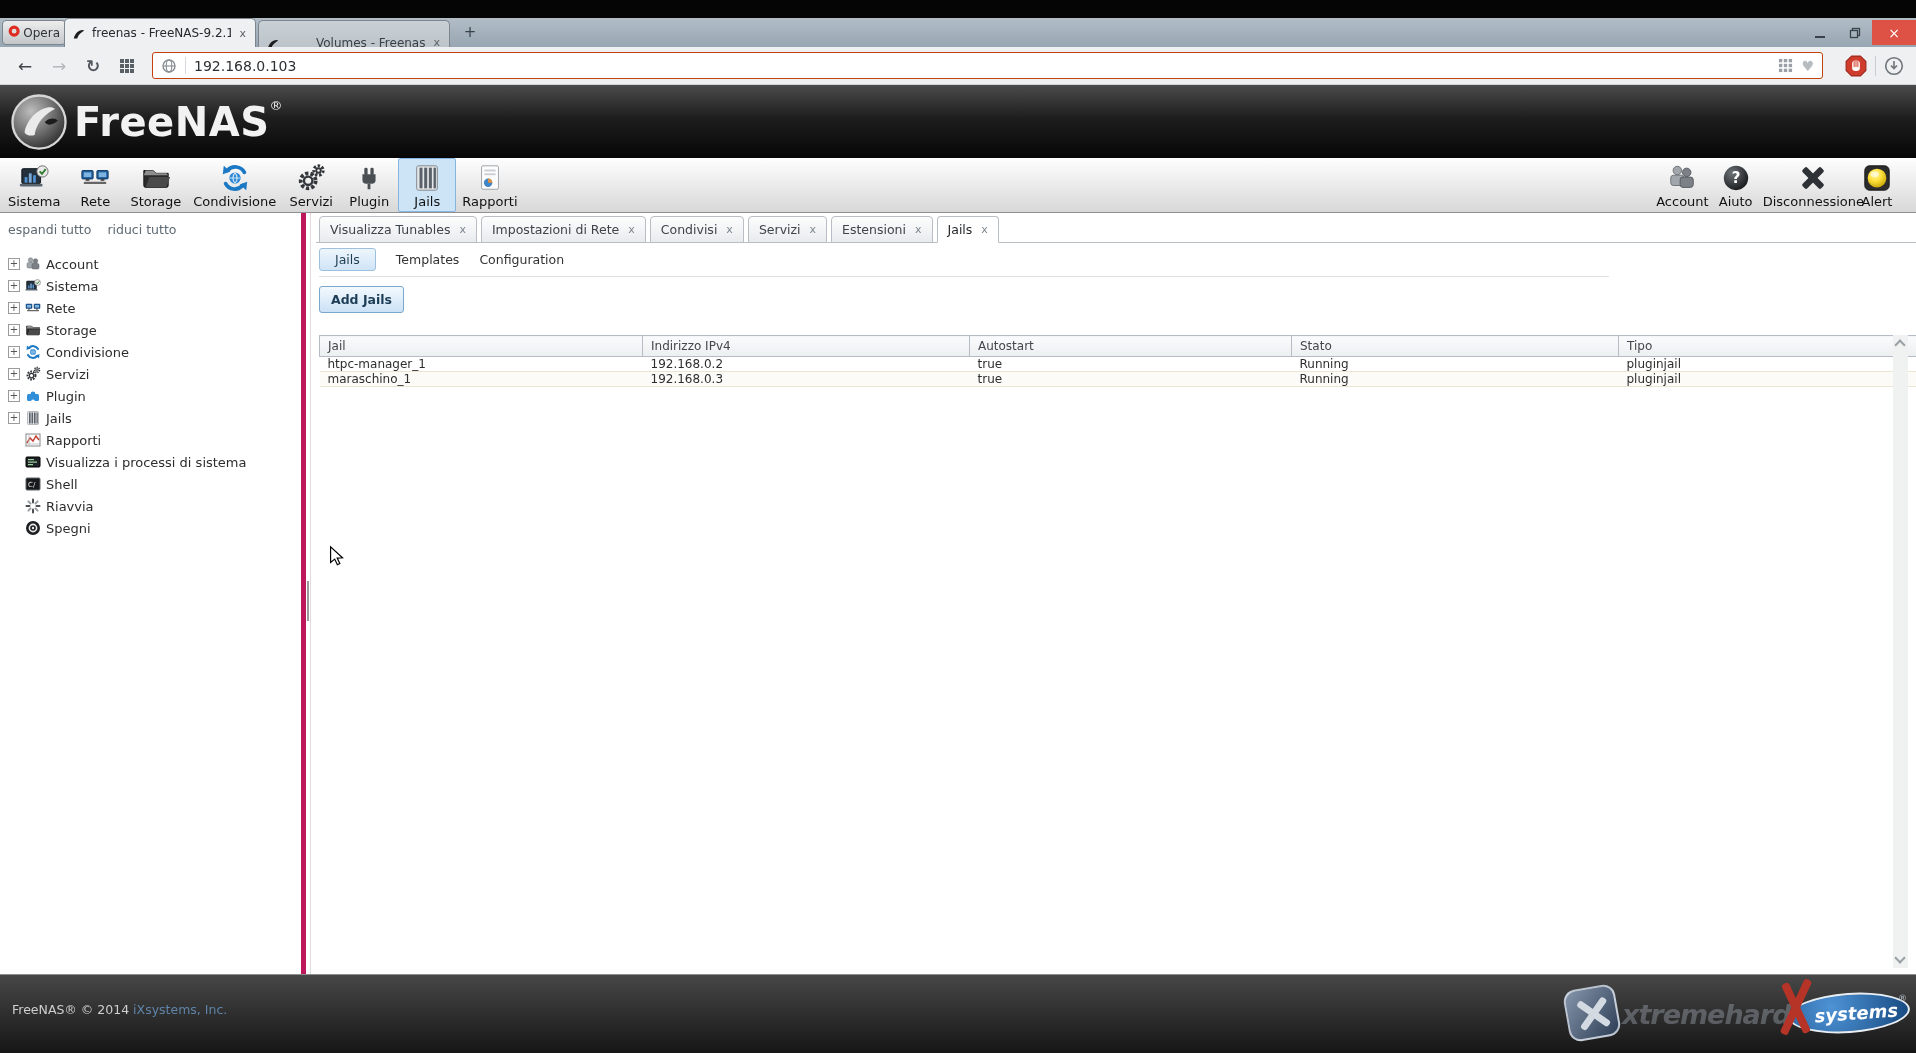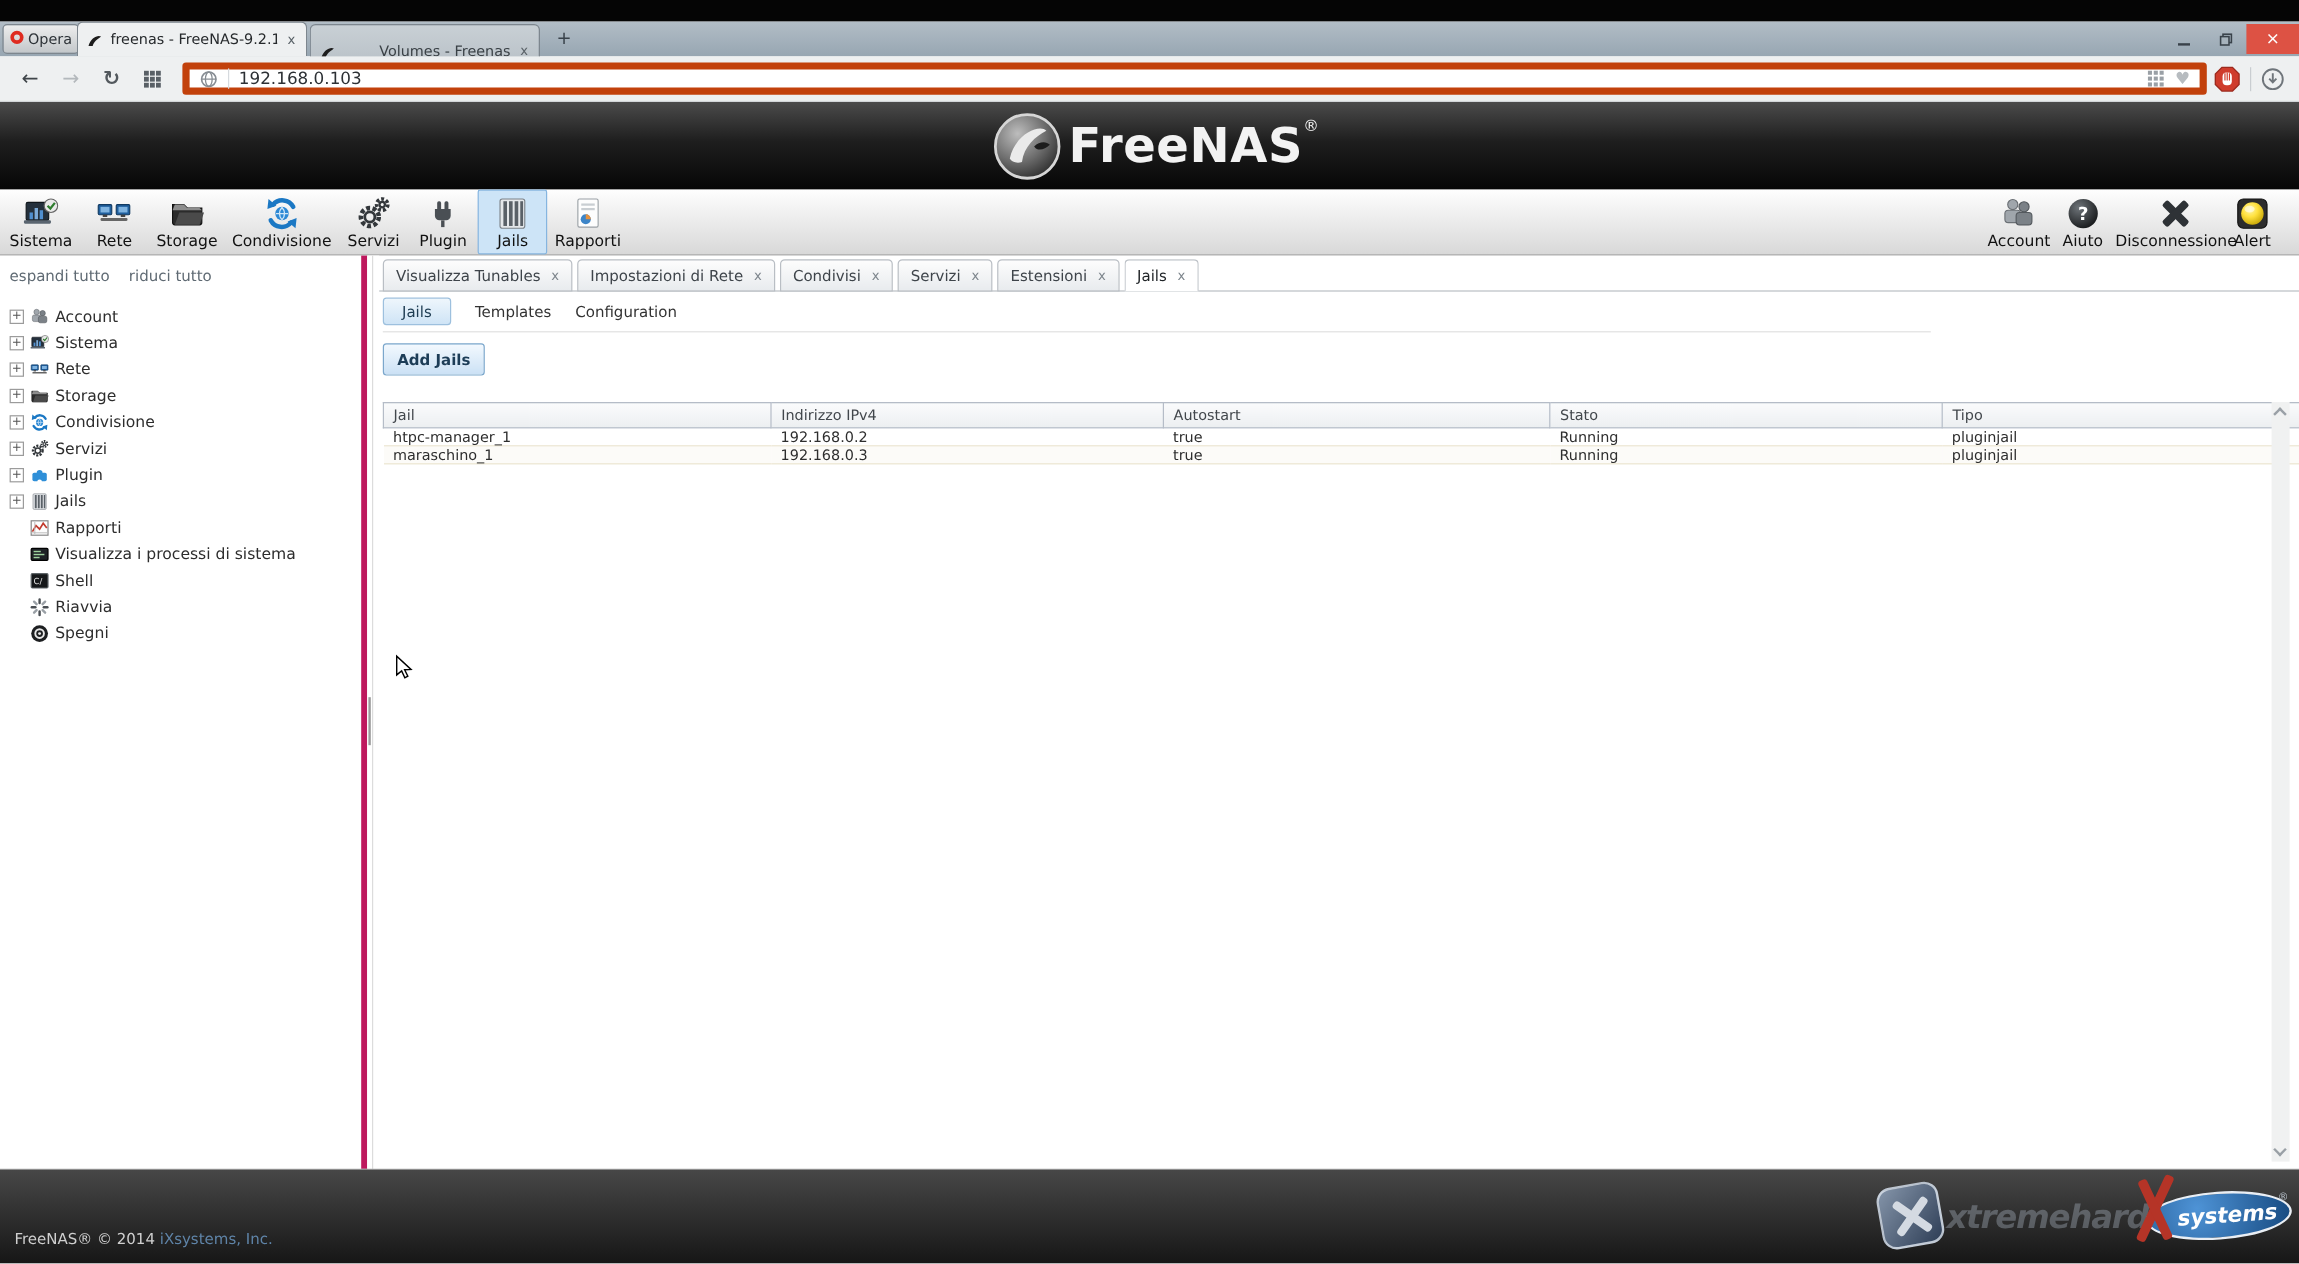--- a/index.html
+++ b/index.html
@@ -28,35 +28,35 @@
   .winbtn { width:35px; height:25px; display:flex; align-items:center; justify-content:center; }
   .winbtn svg { width:12px; height:12px; }
   .winbtn.close { width:44px; background:#dd5244; color:#fff; font-size:14px; }
 
   .navbar { position:absolute; left:0; top:47px; width:1916px; height:38px; background:#eef0f1;
     border-bottom:1px solid #d2d5d8; display:flex; align-items:center; padding:0 8px; }
   .navic { width:24px; height:24px; display:flex; align-items:center; justify-content:center;
     font-size:17px; margin:0 5px; }
   .navic.back { color:#3f454a; } .navic.fwd { color:#b3b8bc; } .navic.reload { color:#53595e; font-weight:bold; }
   .navic svg { width:16px; height:16px; }
-  .addr { flex:1; height:27px; margin:0 6px 0 8px; background:#fff; border:6px solid #c2410c;
+  .addr { flex:1; height:27px; margin:0 22px 0 8px; background:#fff; border:1px solid #c2410c;
     border-radius:3px; display:flex; align-items:center; padding:0 8px; }
   .addr .globe { width:16px; height:16px; }
   .addr .sep { width:1px; height:17px; background:#d6dade; margin:0 8px; }
   .addr input { border:none; outline:none; flex:1; font-size:14px; color:#2c3034;
     font-family:"DejaVu Sans","Liberation Sans",sans-serif; background:transparent; }
   .addr .mini { width:15px; height:15px; margin-left:8px; }
   .addr .heart { font-size:14px; color:#b7bcc0; margin-left:8px; }
   .navsep { width:1px; height:20px; background:#c9cdd1; margin:0 8px; }
   .ext { width:22px; height:22px; } .dl { width:20px; height:20px; margin-right:4px; }
 
   
   .fn-header { position:absolute; left:0; top:85px; width:1916px; height:73px;
     background:linear-gradient(180deg,#4b4b4b 0%,#1e1e1e 45%,#060606 100%);
-    display:flex; align-items:center; padding-left:10px;justify-content:center; }
+    display:flex; align-items:center; padding-left:10px; }
   .logo-shark { width:58px; height:58px; }
   .logo-text { color:#f2f2f2; font-size:40px; font-weight:bold; letter-spacing:0.5px; margin-left:6px; }
   .logo-text sup { font-size:13px; font-weight:normal; vertical-align:26px; }
 
   
   .fn-toolbar { position:absolute; left:0; top:158px; width:1916px; height:55px;
     background:linear-gradient(#fefefe,#d8d8d8); border-bottom:1px solid #909090;
     display:flex; align-items:stretch; padding-left:2px; }
   .tbitem { display:flex; flex-direction:column; align-items:center; justify-content:center;
     padding:2px 6px 1px; min-width:58px; }
@@ -112,21 +112,21 @@
 
   .gscroll { position:absolute; right:8px; top:122px; bottom:6px; width:15px; background:#f0f1f1; }
   .chev { position:absolute; left:3px; width:8px; height:8px; border-left:2px solid #9aa0a6;
     border-top:2px solid #9aa0a6; }
   .chev.up { top:6px; transform:rotate(45deg); }
   .chev.down { bottom:6px; transform:rotate(-135deg); }
 
   
   .footer { position:absolute; left:0; top:974px; width:1916px; height:79px;
     background:linear-gradient(#474747,#161616); border-top:1px solid #8d8d8d; }
-  .copyr { position:absolute; left:12px; top:50px; font-size:12.5px; color:#cfcfcf; }
+  .copyr { position:absolute; left:12px; top:27px; font-size:12.5px; color:#cfcfcf; }
   .copyr a { color:#5f84a8; text-decoration:none; }
 
   .watermark { position:absolute; right:4px; top:4px; width:346px; height:70px; }
   .wm-tile { position:absolute; left:0; top:8px; width:52px; height:52px; border-radius:12px;
     background:linear-gradient(135deg,#8494a9,#2e3e56); border:2px solid rgba(225,232,240,.75);
     transform:rotate(-10deg); }
   .wm-tile .b { position:absolute; left:22px; top:6px; width:7px; height:38px; background:#d4dae2; border-radius:3px; }
   .wm-tile .b1 { transform:rotate(45deg); } .wm-tile .b2 { transform:rotate(-45deg); }
   .wm-text { position:absolute; left:56px; top:20px; font-size:27px; font-weight:bold; font-style:italic;
     letter-spacing:-1px; color:rgba(185,196,212,.34); white-space:nowrap; }

